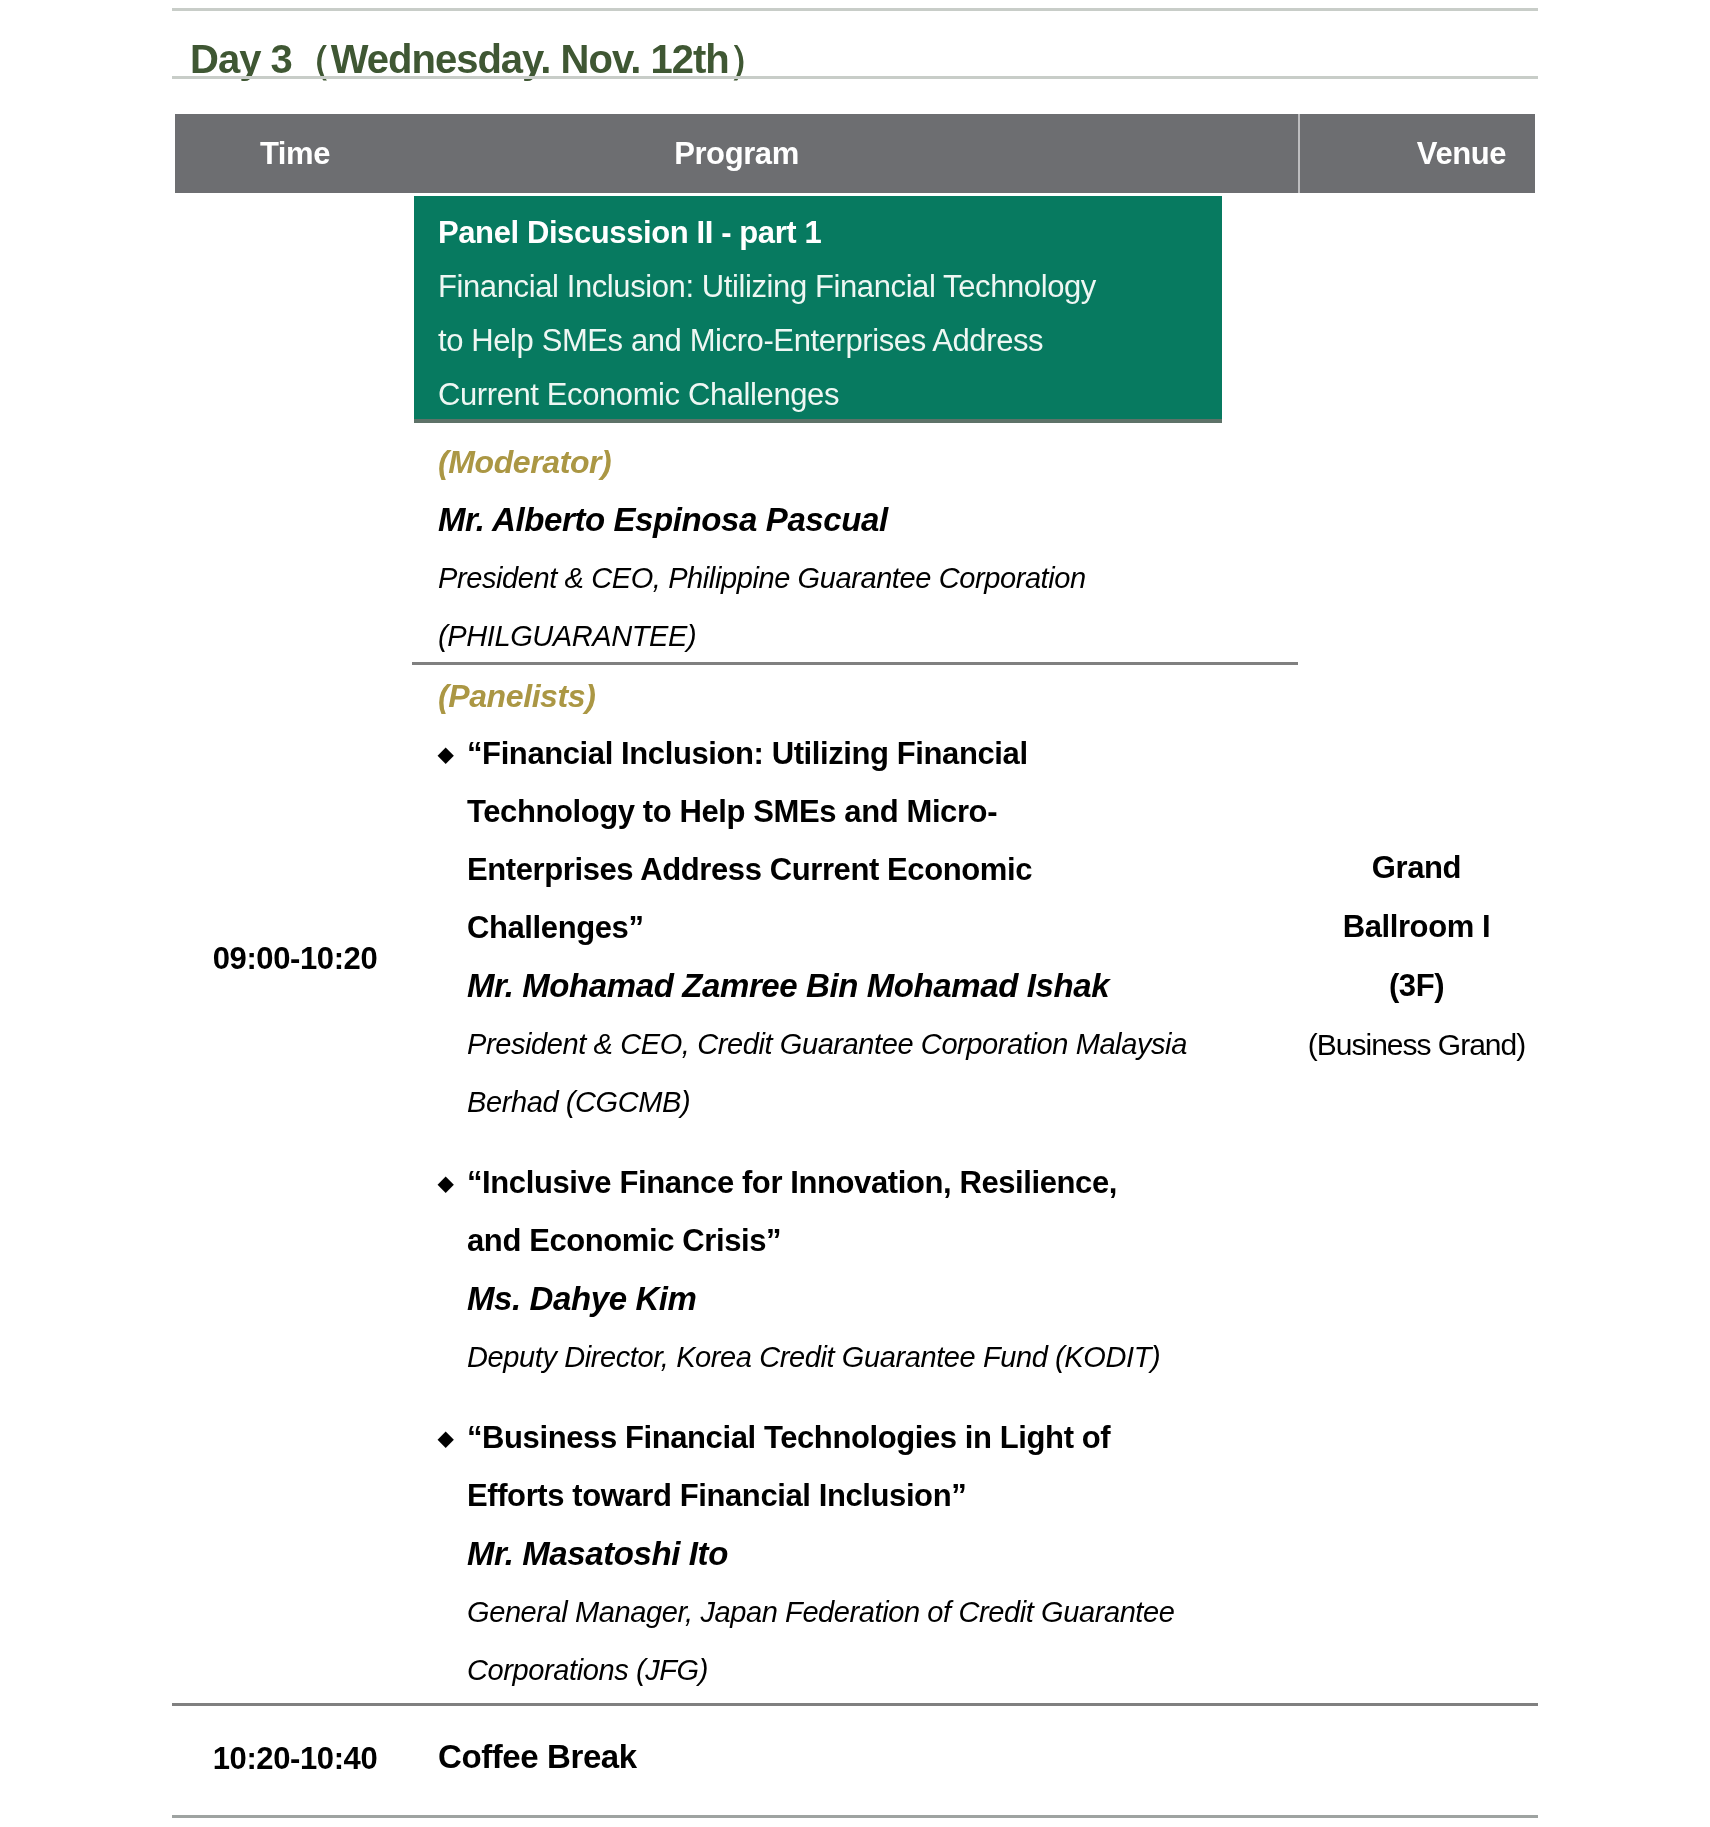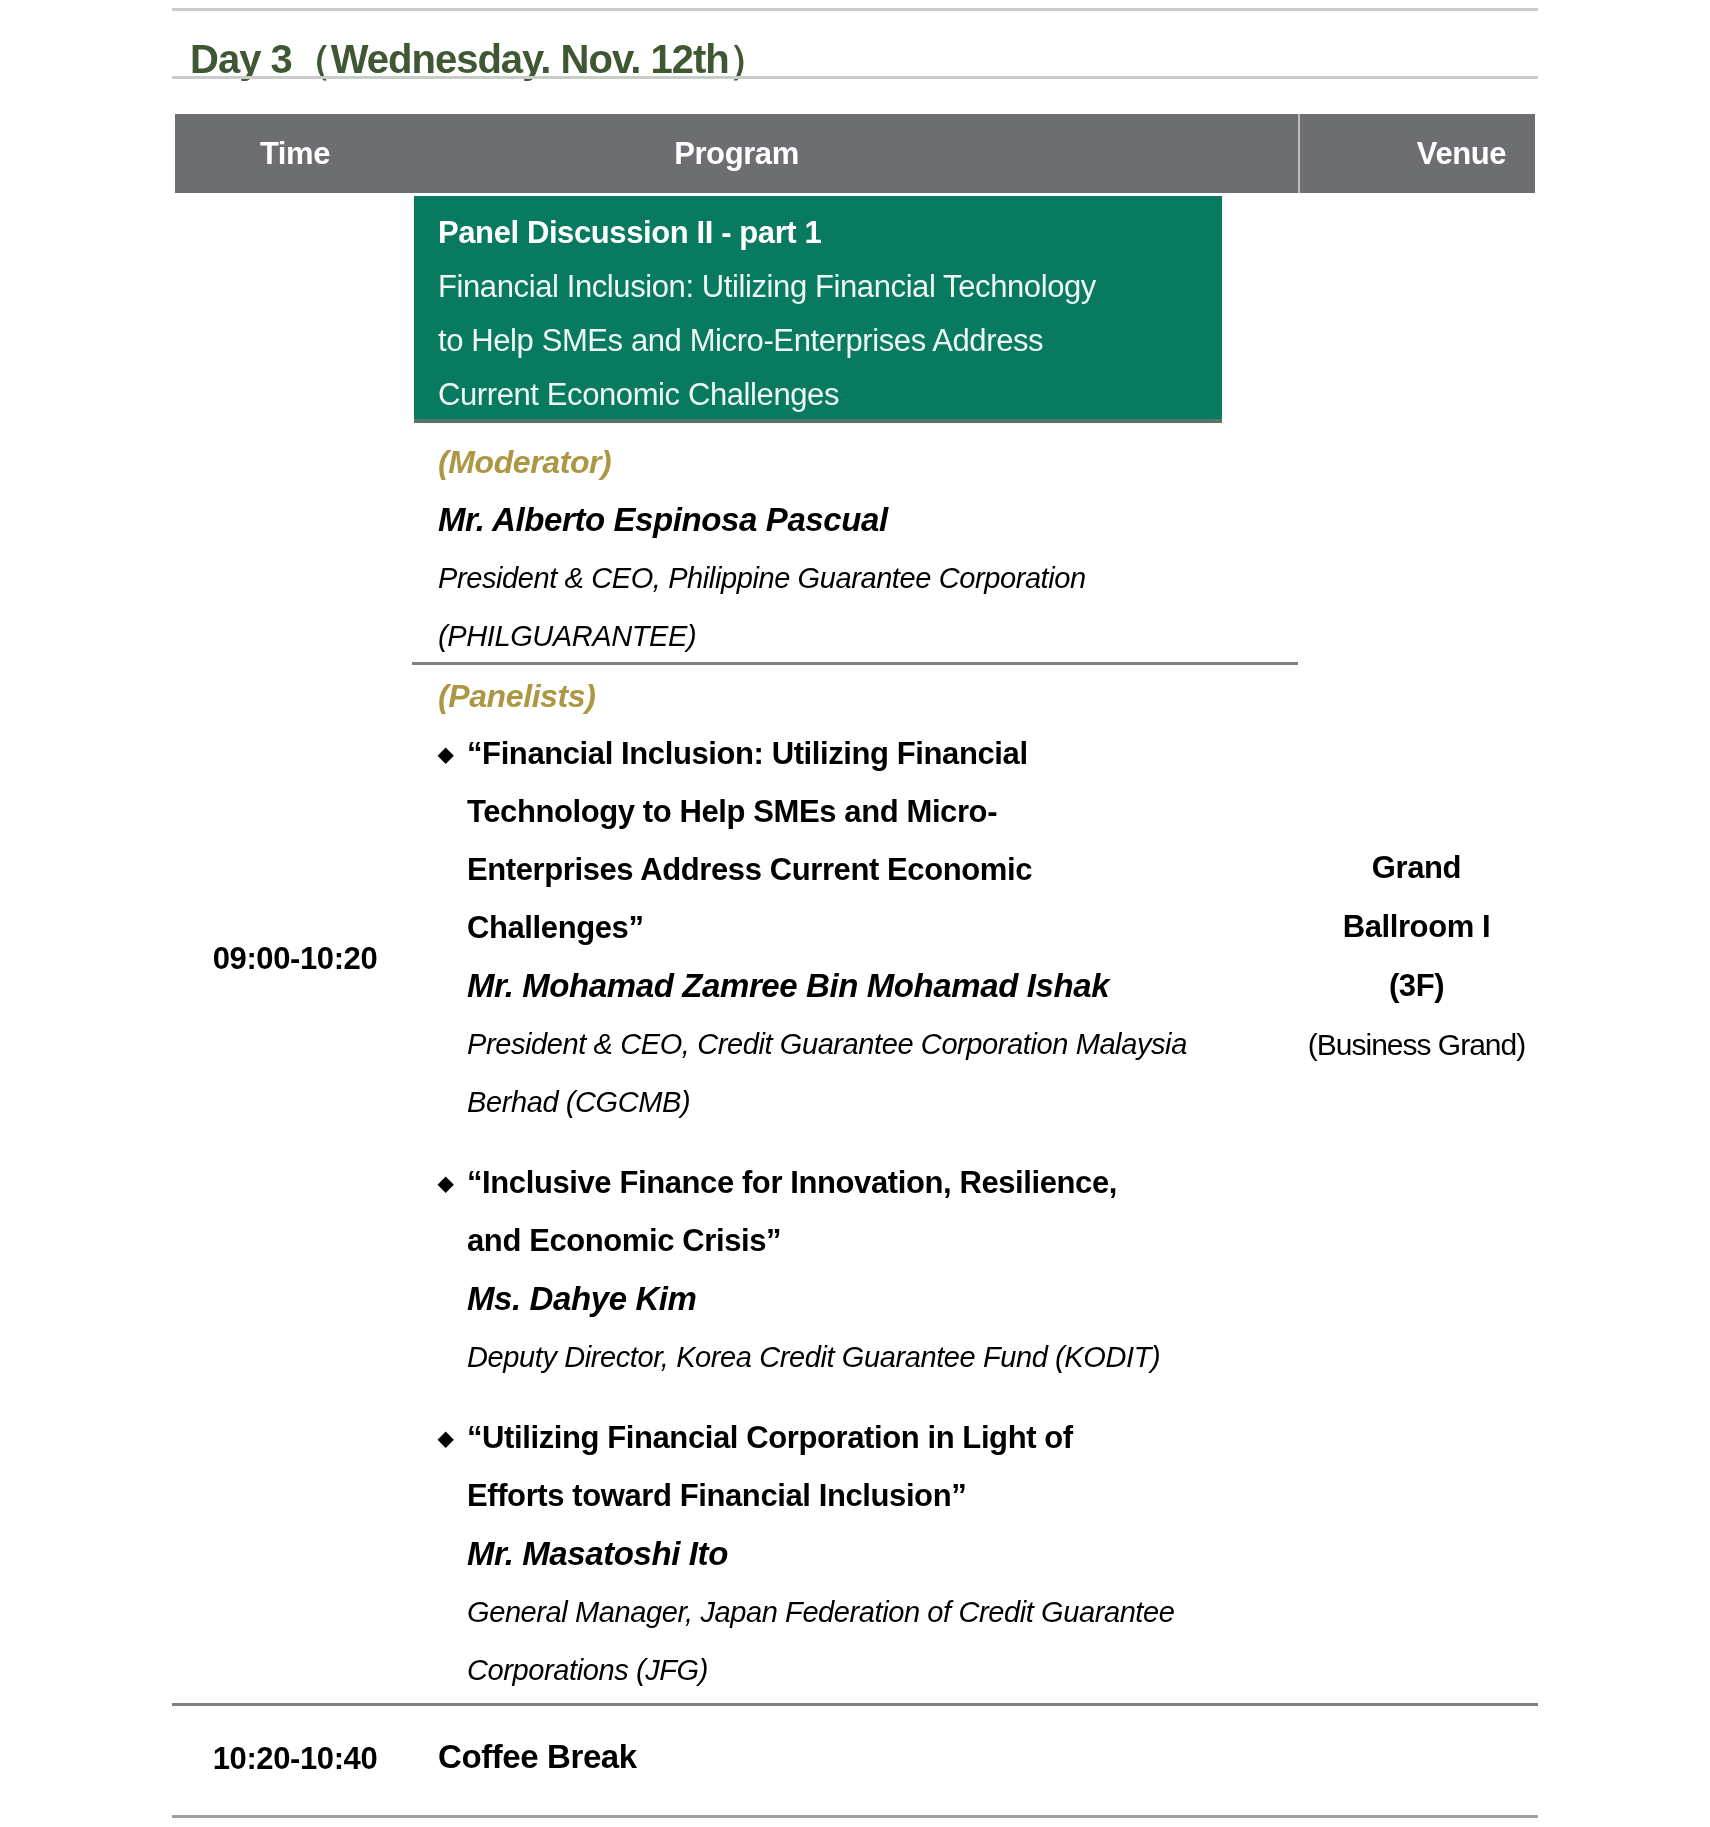--- a/index.html
+++ b/index.html
@@ -128,21 +128,21 @@
     </div>
 
     <div class="panelist gap">
       <div class="tline"><span class="diamond">◆</span><span>“Inclusive Finance for Innovation, Resilience,</span></div>
       <div class="tline cont">and Economic Crisis”</div>
       <div class="person-name ind">Ms. Dahye Kim</div>
       <div class="person-affil ind">Deputy Director, Korea Credit Guarantee Fund (KODIT)</div>
     </div>
 
     <div class="panelist gap">
-      <div class="tline"><span class="diamond">◆</span><span>“Utilizing Financial Corporation in Light of</span></div>
+      <div class="tline"><span class="diamond">◆</span><span>“Business Financial Technologies in Light of</span></div>
       <div class="tline cont">Efforts toward Financial Inclusion”</div>
       <div class="person-name ind">Mr. Masatoshi Ito</div>
       <div class="person-affil ind">General Manager, Japan Federation of Credit Guarantee</div>
       <div class="person-affil ind">Corporations (JFG)</div>
     </div>
   </div>
 
   <div class="venue-cell">
     <div class="venue-line">Grand</div>
     <div class="venue-line">Ballroom I</div>

